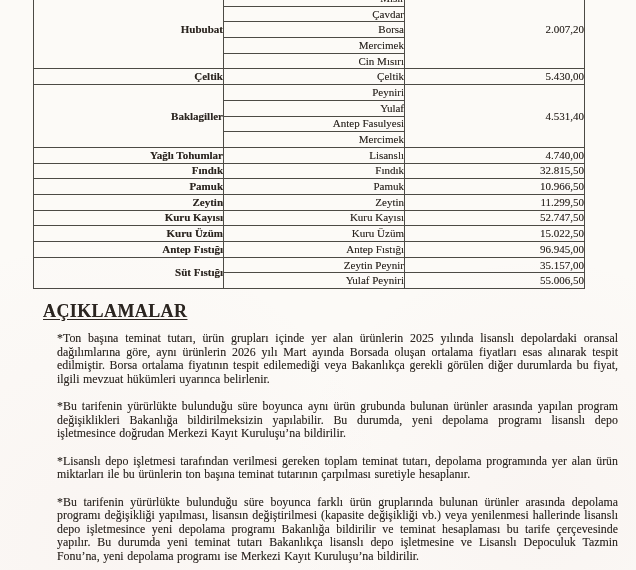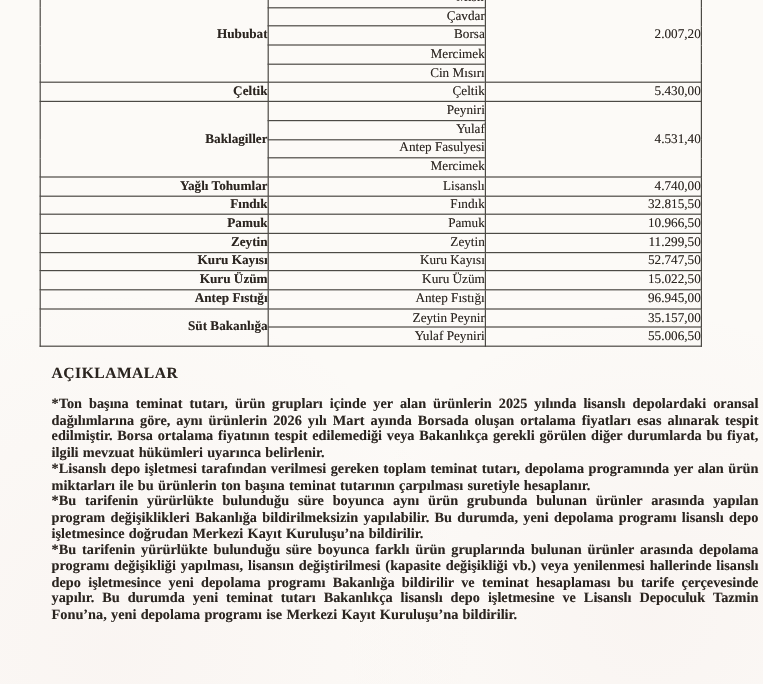--- a/index.html
+++ b/index.html
@@ -34,33 +34,33 @@
   }
   td.g{font-weight:bold;}
   td.va-top{vertical-align:top;padding-top:15px;}
   .notes{
     position:absolute;
     left:43px;top:304px;width:589px;
     text-shadow:0 0 .5px rgba(43,37,32,.35);
   }
   .notes h2{
     margin:0 0 12px 0;
-    font-size:13px;
+    font-size:18px;
     line-height:14px;
     font-weight:bold;
     letter-spacing:.4px;
+    text-decoration:underline;
     text-underline-offset:2px;
   }
   .notes p{
-    margin:0;
+    margin:14px;
     font-size:11.9px;
     line-height:13.5px;
     text-align:justify;
     word-spacing:.6px;
-    font-weight:bold;
   }
 </style>
 </head>
 <body>
 
 <div class="page">
 
   <div class="table-wrap">
     <table class="tariff">
       <colgroup>
@@ -138,33 +138,33 @@
           <td class="p">Kuru Üzüm</td>
           <td class="v">15.022,50</td>
         </tr>
         <tr>
           <td class="g">Antep Fıstığı</td>
           <td class="p">Antep Fıstığı</td>
           <td class="v">96.945,00</td>
         </tr>
 
         <tr>
-          <td class="g" rowspan="2">Süt Bakanlığa</td>
+          <td class="g" rowspan="2">Süt Fıstığı</td>
           <td class="p">Zeytin Peynir</td>
           <td class="v">35.157,00</td>
         </tr>
         <tr>
           <td class="p">Yulaf Peyniri</td>
           <td class="v">55.006,50</td>
         </tr>
       </tbody>
     </table>
   </div>
 
   <div class="notes">
     <h2>AÇIKLAMALAR</h2>
     <p>*Ton başına teminat tutarı, ürün grupları içinde yer alan ürünlerin 2025 yılında lisanslı depolardaki oransal dağılımlarına göre, aynı ürünlerin 2026 yılı Mart ayında Borsada oluşan ortalama fiyatları esas alınarak tespit edilmiştir. Borsa ortalama fiyatının tespit edilemediği veya Bakanlıkça gerekli görülen diğer durumlarda bu fiyat, ilgili mevzuat hükümleri uyarınca belirlenir.</p>
+    <p>*Bu tarifenin yürürlükte bulunduğu süre boyunca aynı ürün grubunda bulunan ürünler arasında yapılan program değişiklikleri Bakanlığa bildirilmeksizin yapılabilir. Bu durumda, yeni depolama programı lisanslı depo işletmesince doğrudan Merkezi Kayıt Kuruluşu’na bildirilir.</p>
     <p>*Lisanslı depo işletmesi tarafından verilmesi gereken toplam teminat tutarı, depolama programında yer alan ürün miktarları ile bu ürünlerin ton başına teminat tutarının çarpılması suretiyle hesaplanır.</p>
-    <p>*Bu tarifenin yürürlükte bulunduğu süre boyunca aynı ürün grubunda bulunan ürünler arasında yapılan program değişiklikleri Bakanlığa bildirilmeksizin yapılabilir. Bu durumda, yeni depolama programı lisanslı depo işletmesince doğrudan Merkezi Kayıt Kuruluşu’na bildirilir.</p>
     <p>*Bu tarifenin yürürlükte bulunduğu süre boyunca farklı ürün gruplarında bulunan ürünler arasında depolama programı değişikliği yapılması, lisansın değiştirilmesi (kapasite değişikliği vb.) veya yenilenmesi hallerinde lisanslı depo işletmesince yeni depolama programı Bakanlığa bildirilir ve teminat hesaplaması bu tarife çerçevesinde yapılır. Bu durumda yeni teminat tutarı Bakanlıkça lisanslı depo işletmesine ve Lisanslı Depoculuk Tazmin Fonu’na, yeni depolama programı ise Merkezi Kayıt Kuruluşu’na bildirilir.</p>
   </div>
 
 </div>
 
 </body></html>

